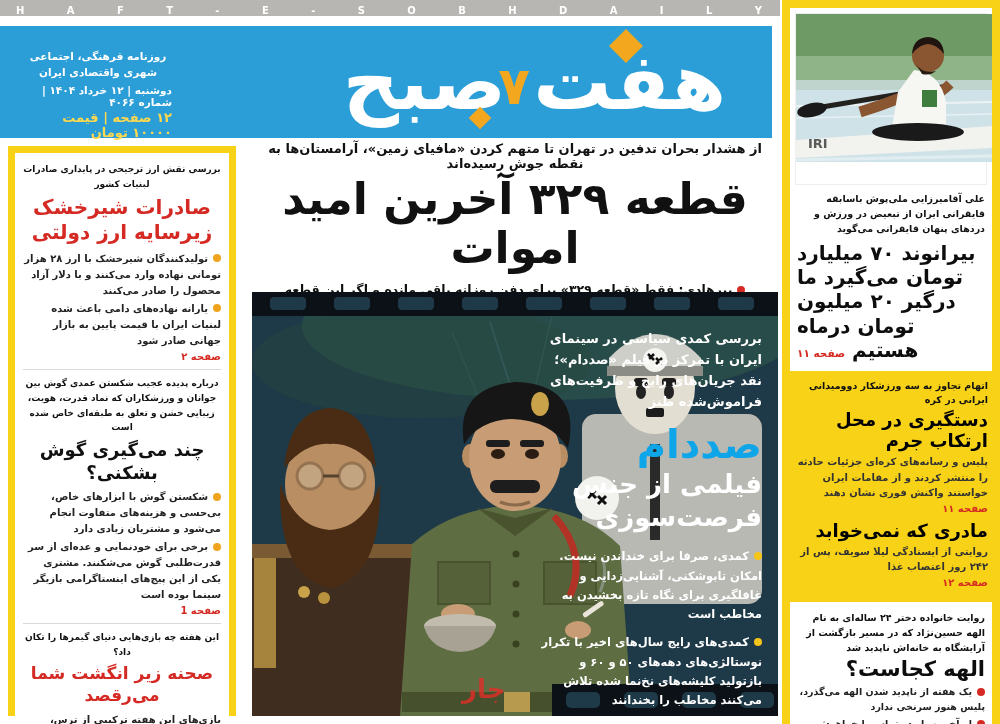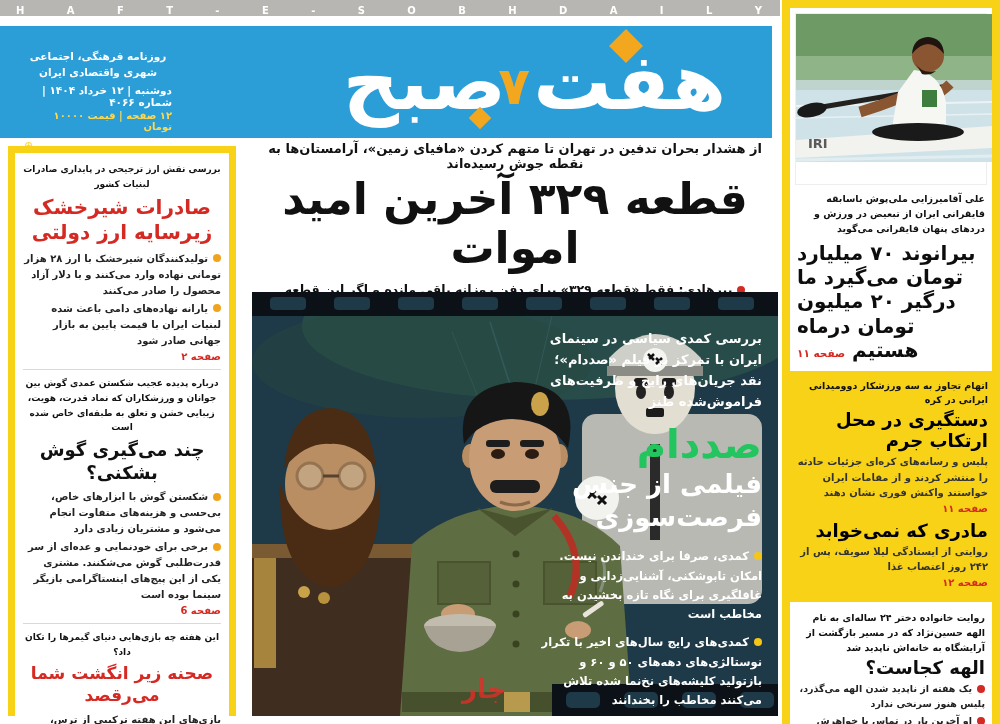--- a/index.html
+++ b/index.html
@@ -9,21 +9,21 @@
   
   .topbar { position:absolute; left:0; top:0; width:780px; height:16px; background:#b7b6b3;
             color:#fff; font-size:10px; font-weight:bold; line-height:22px; padding:0 16px;
             text-align:justify; text-align-last:justify; letter-spacing:2px; }
 
   
   .header { position:absolute; left:0; top:26px; width:772px; height:112px; background:#2b9dd7; }
   .header-info { position:absolute; right:600px; left:14px; top:22px; color:#fff; direction:rtl; text-align:right;margin-left:10px; }
   .header-info .tag { font-size:10.5px; font-weight:bold; line-height:1.55; text-align:center; }
   .header-info .date { font-size:10.5px; font-weight:bold; margin-top:3px; }
-  .header-info .price { font-size:10px; font-weight:bold; color:#ffd94d; margin-top:2px; }
+  .header-info .price { font-size:13px; font-weight:bold; color:#ffd94d; margin-top:2px; }
   .links { direction:ltr; text-align:left; margin-top:4px; }
   .links .lrow { font-size:12.5px; font-weight:bold; color:#fff; line-height:1.45; }
   .links .ic { color:#ffd94d; font-size:11px; margin-right:5px; }
   .logo { position:absolute; right:6px; top:2px; width:545px; height:108px; }
   .logo-text { position:absolute; right:40px; top:4px; font-size:78px; font-weight:bold; color:#fff; line-height:100px; letter-spacing:2px; }
   .diamond { position:absolute; width:24px; height:24px; background:#f2a71f; transform:rotate(45deg); }
   .d1 { right:128px; top:6px; }
   .d2 { right:278px; bottom:10px; width:16px; height:16px; }
   .logo-seven { position:absolute; right:236px; top:28px; color:#f2a71f; font-size:52px; font-weight:bold; }
 
@@ -52,41 +52,41 @@
   .lc-head.black { color:#111; font-size:18px; }
   .lc-head.small { font-size:17px; }
   .lc-bullet { font-size:10px; font-weight:bold; text-align:right; line-height:1.6; color:#222; margin-bottom:2px; }
   .lc-pageref { font-size:10px; text-align:right; margin-top:1px; }
 
   
   .montage { position:absolute; left:252px; top:292px; width:526px; height:424px; background:#1e3947; overflow:hidden; }
   .montage svg { position:absolute; left:0; top:0; }
   .film-text { position:absolute; top:36px; right:16px; width:226px; direction:rtl; text-align:right; color:#fff; }
   .ft-kicker { font-size:13px; font-weight:bold; line-height:1.62; }
-  .ft-title { color:#22c55e; font-size:40px; font-weight:bold; margin:10px 0 0; line-height:1.1; }
+  .ft-title { color:#0ea5e9; font-size:40px; font-weight:bold; margin:10px 0 0; line-height:1.1; }
   .ft-sub { font-size:26px; font-weight:bold; line-height:1.25; margin:2px 0 14px; }
   .ft-bullet { font-size:11.5px; font-weight:bold; line-height:1.68; margin-bottom:9px; }
   .watermark { position:absolute; left:210px; bottom:12px; color:rgba(225,45,40,.8); font-size:26px; font-weight:bold; direction:rtl; letter-spacing:6px; }
 
   
   .right-col { position:absolute; left:782px; top:0; width:218px; height:724px; background:#f8d216; }
   .rc-box1 { margin:8px 8px 0; background:#fff; padding:5px 5px 8px; }
   .kayak-photo { height:172px; position:relative; border:1px solid #eee; }
   .rc-caption { font-size:9.5px; font-weight:bold; direction:rtl; text-align:right; line-height:1.6; margin:6px 2px 4px; color:#111; }
   .rc-headline { font-size:20px; font-weight:bold; direction:rtl; text-align:left; line-height:1.22; color:#0d0d0d; padding:0 2px; }
   .rc-headline .pageref { font-size:10.5px; }
   .rc-yellow { padding:8px 12px 4px; direction:rtl; text-align:right; }
   .rc-kicker { font-size:9.5px; font-weight:bold; line-height:1.5; color:#111; }
   .rc-head { font-size:18px; font-weight:bold; color:#000000; margin:2px 0 3px; }
   .rc-body { font-size:10px; font-weight:bold; color:#333; line-height:1.55; }
   .rc-pageref { font-size:10px; margin:2px 0 6px; }
   .rc-box2 { margin:4px 8px 8px; background:#fff; height:302px; padding:8px 7px 0; direction:rtl; text-align:right;
              display:flex; flex-direction:column; }
   .rc2-kicker { font-size:9.5px; font-weight:bold; line-height:1.6; color:#111; }
-  .rc2-head { font-size:18px; font-weight:bold; color:#0d0d0d; margin:2px 0 4px; }
+  .rc2-head { font-size:21px; font-weight:bold; color:#0d0d0d; margin:2px 0 4px; }
   .rc2-bullet { font-size:9.5px; font-weight:bold; line-height:1.55; color:#222; margin-bottom:2px; }
 </style>
 </head>
 <body>
 
 <div class="page">
 
   <div class="topbar">
     <span>H A F T - E - S O B H D A I L Y</span>
   </div>
@@ -125,21 +125,21 @@
         <div class="lc-head red">صادرات شیرخشک زیرسایه ارز دولتی</div>
         <div class="lc-bullet"><span class="dot dot-orange"></span><span>تولیدکنندگان شیرخشک با ارز ۲۸ هزار تومانی نهاده وارد می‌کنند و با دلار آزاد محصول را صادر می‌کنند</span></div>
         <div class="lc-bullet"><span class="dot dot-orange"></span><span>یارانه نهاده‌های دامی باعث شده لبنیات ایران با قیمت پایین به بازار جهانی صادر شود</span></div>
         <div class="lc-pageref pageref">صفحه ۲</div>
       </div>
       <div class="lc-section">
         <div class="lc-kicker">درباره پدیده عجیب شکستن عمدی گوش بین جوانان و ورزشکاران که نماد قدرت، هویت، زیبایی خشن و تعلق به طبقه‌ای خاص شده است</div>
         <div class="lc-head black">چند می‌گیری گوش بشکنی؟</div>
         <div class="lc-bullet"><span class="dot dot-orange"></span><span>شکستن گوش با ابزارهای خاص، بی‌حسی و هزینه‌های متفاوت انجام می‌شود و مشتریان زیادی دارد</span></div>
         <div class="lc-bullet"><span class="dot dot-orange"></span><span>برخی برای خودنمایی و عده‌ای از سر قدرت‌طلبی گوش می‌شکنند. مشتری یکی از این پیج‌های اینستاگرامی بازیگر سینما بوده است</span></div>
-        <div class="lc-pageref pageref">صفحه 6</div>
+        <div class="lc-pageref pageref">صفحه 1</div>
       </div>
       <div class="lc-section">
         <div class="lc-kicker">این هفته چه بازی‌هایی دنیای گیمرها را تکان داد؟</div>
         <div class="lc-head red small">صحنه زیر انگشت شما می‌رقصد</div>
         <div class="lc-bullet">بازی‌های این هفته ترکیبی از ترس، ماجراجویی و گرافیک خیره‌کننده هستند که توجه بسیاری را جلب کرده‌اند</div>
 
       </div>
     </div>
 
   </div>

